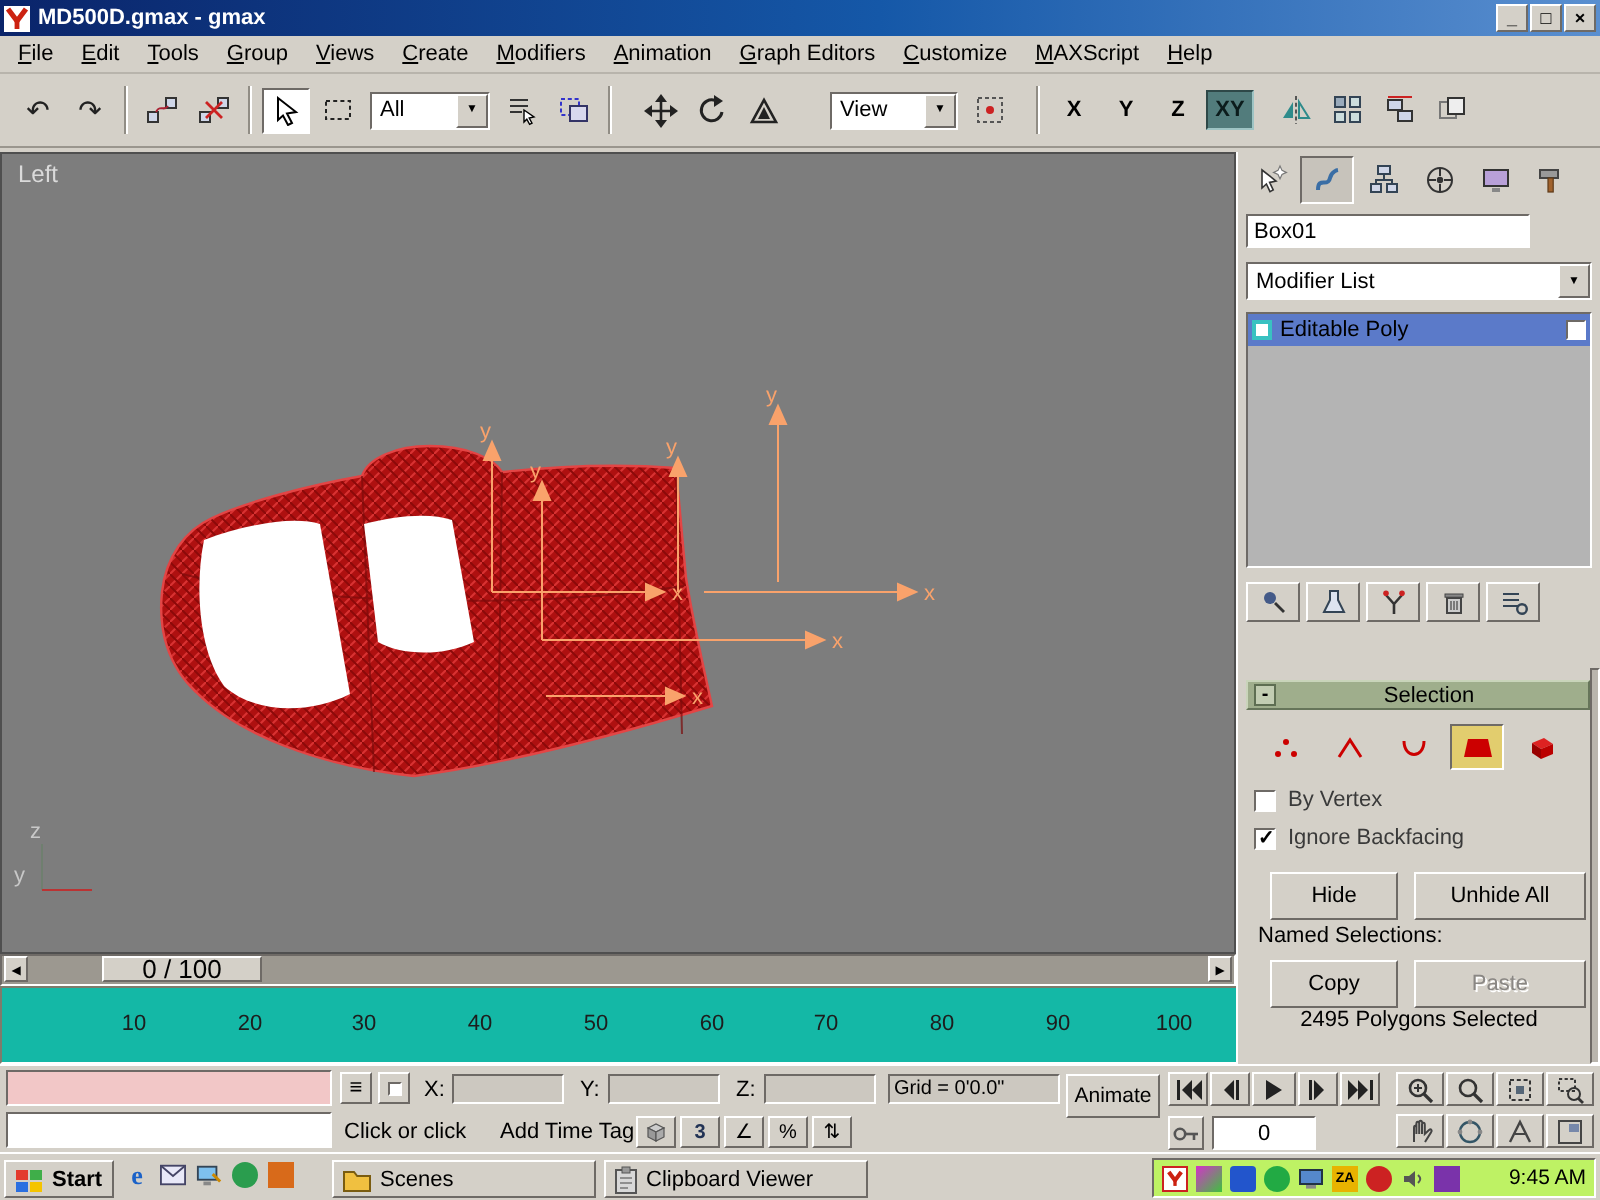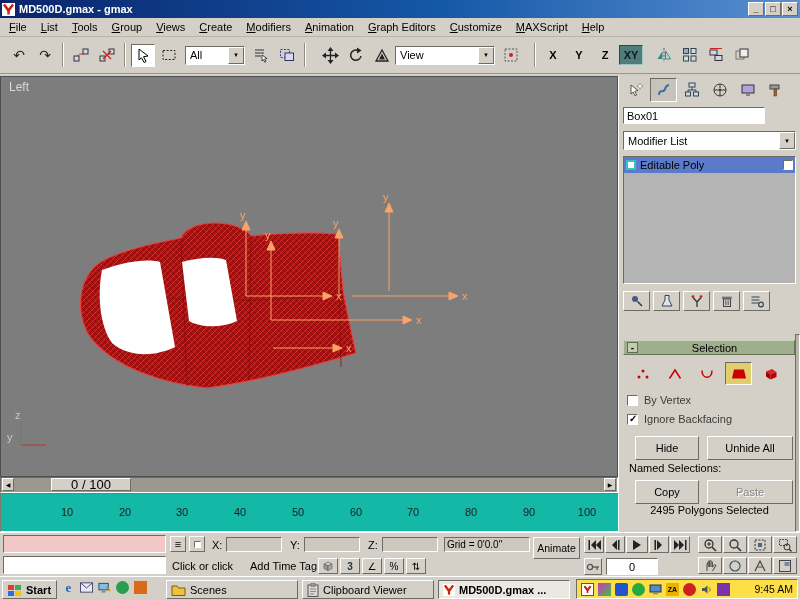--- a/index.html
+++ b/index.html
@@ -3,21 +3,21 @@
 <meta charset="utf-8">
 <style>
   *{margin:0;padding:0;box-sizing:border-box}
   html,body{width:800px;height:600px;background:#555}
   #screen{position:relative;width:800px;height:600px;background:#d4d0c8;
     font-family:"Liberation Sans",sans-serif;font-size:11px;color:#000;overflow:hidden}
   .abs{position:absolute}
   .f{display:flex;align-items:center}
   .c{display:flex;align-items:center;justify-content:center}
   .r{border:1px solid;border-color:#ffffff #6e6a66 #6e6a66 #ffffff;background:#d4d0c8}
-  .s{border:1px solid;border-color:#6e6a66 #ffffff #ffffff #6e6a66;background:#fde047}
+  .s{border:1px solid;border-color:#6e6a66 #ffffff #ffffff #6e6a66;background:#bef264}
   .w{background:#fff}
   
   .titlebar{left:0;top:0;width:800px;height:18px;background:linear-gradient(90deg,#0a246a,#1558a8 55%,#5a8fd0);color:#fff;display:flex;align-items:center;padding:0 2px}
   .titlebar .t{font-weight:bold;font-size:11px;margin-left:4px}
   .wbtn{width:16px;height:14px;font-size:9px;font-weight:bold;color:#000;margin-left:1px}
   
   .menubar{left:0;top:18px;width:800px;height:19px;display:flex;align-items:center;padding-left:2px;border-bottom:1px solid #b8b4ac}
   .mi{display:inline-block;padding:3px 7px 3px 7px}
   .mi::first-letter{text-decoration:underline}
   
@@ -71,21 +71,21 @@
     <span class="t">MD500D.gmax - gmax</span>
     <span style="margin-left:auto" class="f">
       <span class="wbtn r c">_</span>
       <span class="wbtn r c">□</span>
       <span class="wbtn r c">×</span>
     </span>
   </div>
 
   <div class="abs menubar">
     <span class="mi">File</span>
-    <span class="mi">List</span>
+    <span class="mi">Edit</span>
     <span class="mi">Tools</span>
     <span class="mi">Group</span>
     <span class="mi">Views</span>
     <span class="mi">Create</span>
     <span class="mi">Modifiers</span>
     <span class="mi">Animation</span>
     <span class="mi">Graph Editors</span>
     <span class="mi">Customize</span>
     <span class="mi">MAXScript</span>
     <span class="mi">Help</span>
@@ -151,21 +151,21 @@
           <path d="M13 9 A5.2 5.2 0 1 1 9.5 3.2" fill="none" stroke="#222" stroke-width="1.5"></path>
           <polygon points="9,0.5 9,6.5 13.5,3.5" fill="#222"></polygon>
         </svg>
     </span>
     <span class="tb">
       <svg width="16" height="16" viewBox="0 0 16 16">
           <polygon points="2,14 14,14 8,3" fill="none" stroke="#222" stroke-width="1.3"></polygon>
           <polygon points="8,6.5 5,12.5 11,12.5" fill="#222"></polygon>
         </svg>
     </span>
-    <span class="combo" style="width:100px;margin-left:0">
+    <span class="combo" style="width:64px;margin-left:20px">
       <span>View</span>
       <span class="da">▼</span>
     </span>
     <span class="tb">
       <svg width="16" height="16" viewBox="0 0 16 16">
           <rect x="2" y="2" width="12" height="12" fill="none" stroke="#555" stroke-dasharray="2 1.5"></rect>
           <circle cx="8" cy="8" r="2" fill="#c22"></circle>
         </svg>
     </span>
     <span class="tsep" style="margin-left:10px"></span>
@@ -581,28 +581,20 @@
       <span>Scenes</span>
     </span>
     <span class="abs r task" style="left:302px;top:3px;width:132px">
       <svg width="12" height="14" viewBox="0 0 12 14">
           <rect x="1" y="2" width="10" height="11.5" fill="#d8d8d8" stroke="#555"></rect>
           <rect x="4" y="0.5" width="4" height="3" fill="#999" stroke="#555" stroke-width=".5"></rect>
           <path d="M3 6 h6 M3 8.5 h6 M3 11 h4" stroke="#777" stroke-width=".8"></path>
         </svg>
       <span>Clipboard Viewer</span>
     </span>
-    <span class="abs task on" style="left:438px;top:3px;width:132px">
-      <svg width="12" height="12" viewBox="0 0 13 13">
-          <rect width="13" height="13" fill="#fff"></rect>
-          <path d="M2 1.5 L6.5 7.5 L11 1.5" stroke="#cc2211" stroke-width="2.6" fill="none"></path>
-          <rect x="5.3" y="7" width="2.4" height="4.5" fill="#cc2211"></rect>
-        </svg>
-      <span>MD500D.gmax ...</span>
-    </span>
     <div class="abs s f" style="left:576px;top:2px;width:222px;height:20px;padding:0 4px;gap:4px">
       <span class="ti" style="background:#fff;border:1px solid #c22">
           <svg width="9" height="9" viewBox="0 0 13 13">
             <path d="M2 1.5 L6.5 7.5 L11 1.5" stroke="#cc2211" stroke-width="3" fill="none"></path>
             <rect x="5.3" y="7" width="2.4" height="4.5" fill="#cc2211"></rect>
           </svg>
         </span>
       <span class="ti" style="background:linear-gradient(135deg,#d433c9,#3ec13e)"></span>
       <span class="ti" style="background:#2255cc;border-radius:2px"></span>
       <span class="ti" style="background:#22aa44;border-radius:50%"></span>

